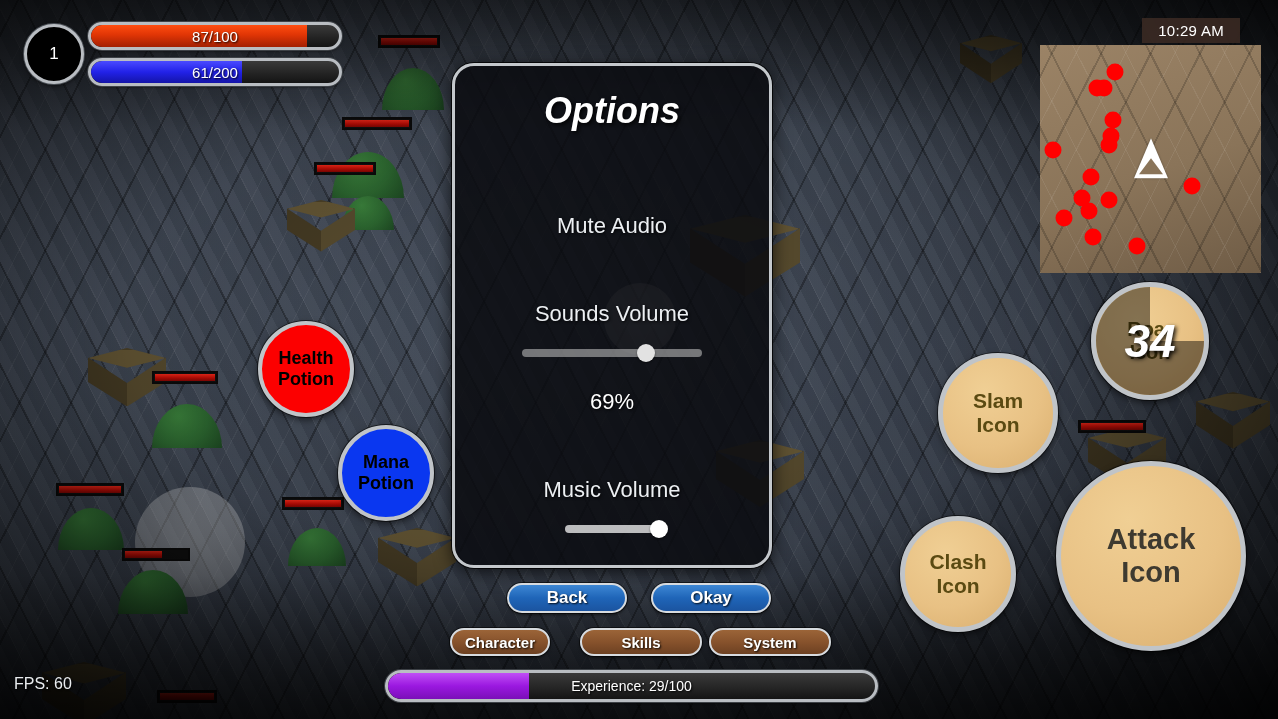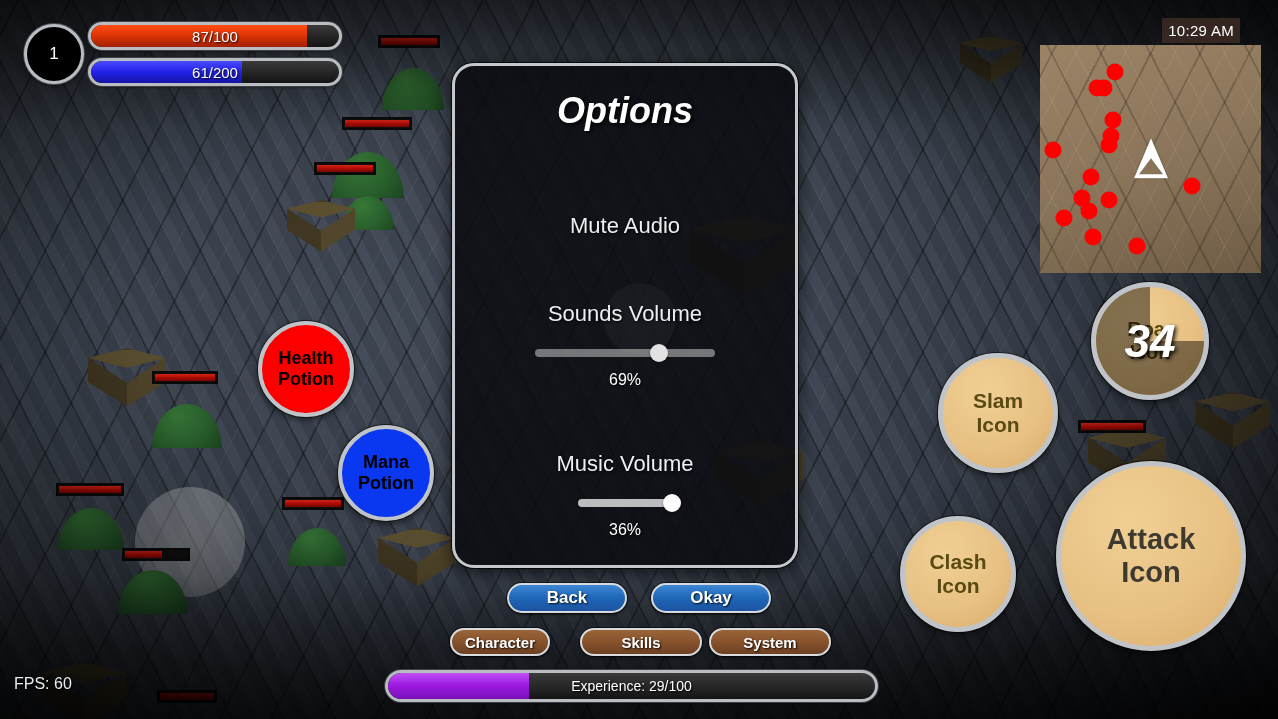--- a/index.html
+++ b/index.html
@@ -117,21 +117,21 @@
     text-shadow: 1px 1px 2px rgba(0,0,0,0.95);
   }
   #hp-bar { top: 22px; }
   #mp-bar { top: 58px; }
   #hp-fill { background: linear-gradient(180deg, #ff4d10 0%, #e03505 45%, #a32003 100%); }
   #mp-fill { background: linear-gradient(180deg, #4a4aff 0%, #2222e8 50%, #1414a8 100%); }
 
   
   .clock {
     position: absolute; right: 38px; top: 18px;
-    padding: 4px 6px;
+    padding: 4px 16px;
     background: rgba(62,44,36,0.82);
     color: #fff; font-size: 15px;
     letter-spacing: .3px;
   }
   .minimap {
     position: absolute; left: 1040px; top: 45px;
     width: 221px; height: 228px;
     background-color: #8a7459;
     background-image:
       repeating-linear-gradient(63deg,
@@ -166,21 +166,21 @@
     left: -12px; top: 20px;
     width: 0; height: 0;
     border-left: 12px solid transparent;
     border-right: 12px solid transparent;
     border-bottom: 16px solid #8a7459;
   }
 
   
   .dialog {
     position: absolute; left: 452px; top: 63px;
-    width: 346px; height: 505px;
+    width: 320px; height: 505px;
     border-radius: 22px;
     background: rgba(10,12,16,0.87);
     border: 3px solid #c4c8cc;
     box-shadow: 0 0 0 1px rgba(0,0,0,0.8), 0 4px 18px rgba(0,0,0,0.75);
     overflow: hidden;
   }
   .dlg-title {
     margin-top: 24px;
     text-align: center;
     color: #fff;
@@ -205,22 +205,22 @@
   .slider .thumb {
     position: absolute; top: 50%;
     width: 18px; height: 18px; border-radius: 50%;
     background: #ffffff;
     transform: translate(-50%,-50%);
     box-shadow: 0 1px 2px rgba(0,0,0,0.5);
   }
   .slider.dim { background: rgba(200,200,200,0.55); }
   .slider.dim .thumb { background: #e2e2e2; }
   .opt-value {
-    margin-top: 14px;
-    font-size: 16px; color: #fff;
+    margin-top: 32px;
+    font-size: 22px; color: #fff;
     text-shadow: 1px 1px 3px rgba(0,0,0,0.9);
   }
 
   
   .btn {
     position: absolute;
     display: flex; align-items: center; justify-content: center;
     color: #fff; font-weight: bold;
     text-shadow: 1px 1px 2px rgba(0,0,0,0.9);
     border: 2px solid #d7dbdf;

